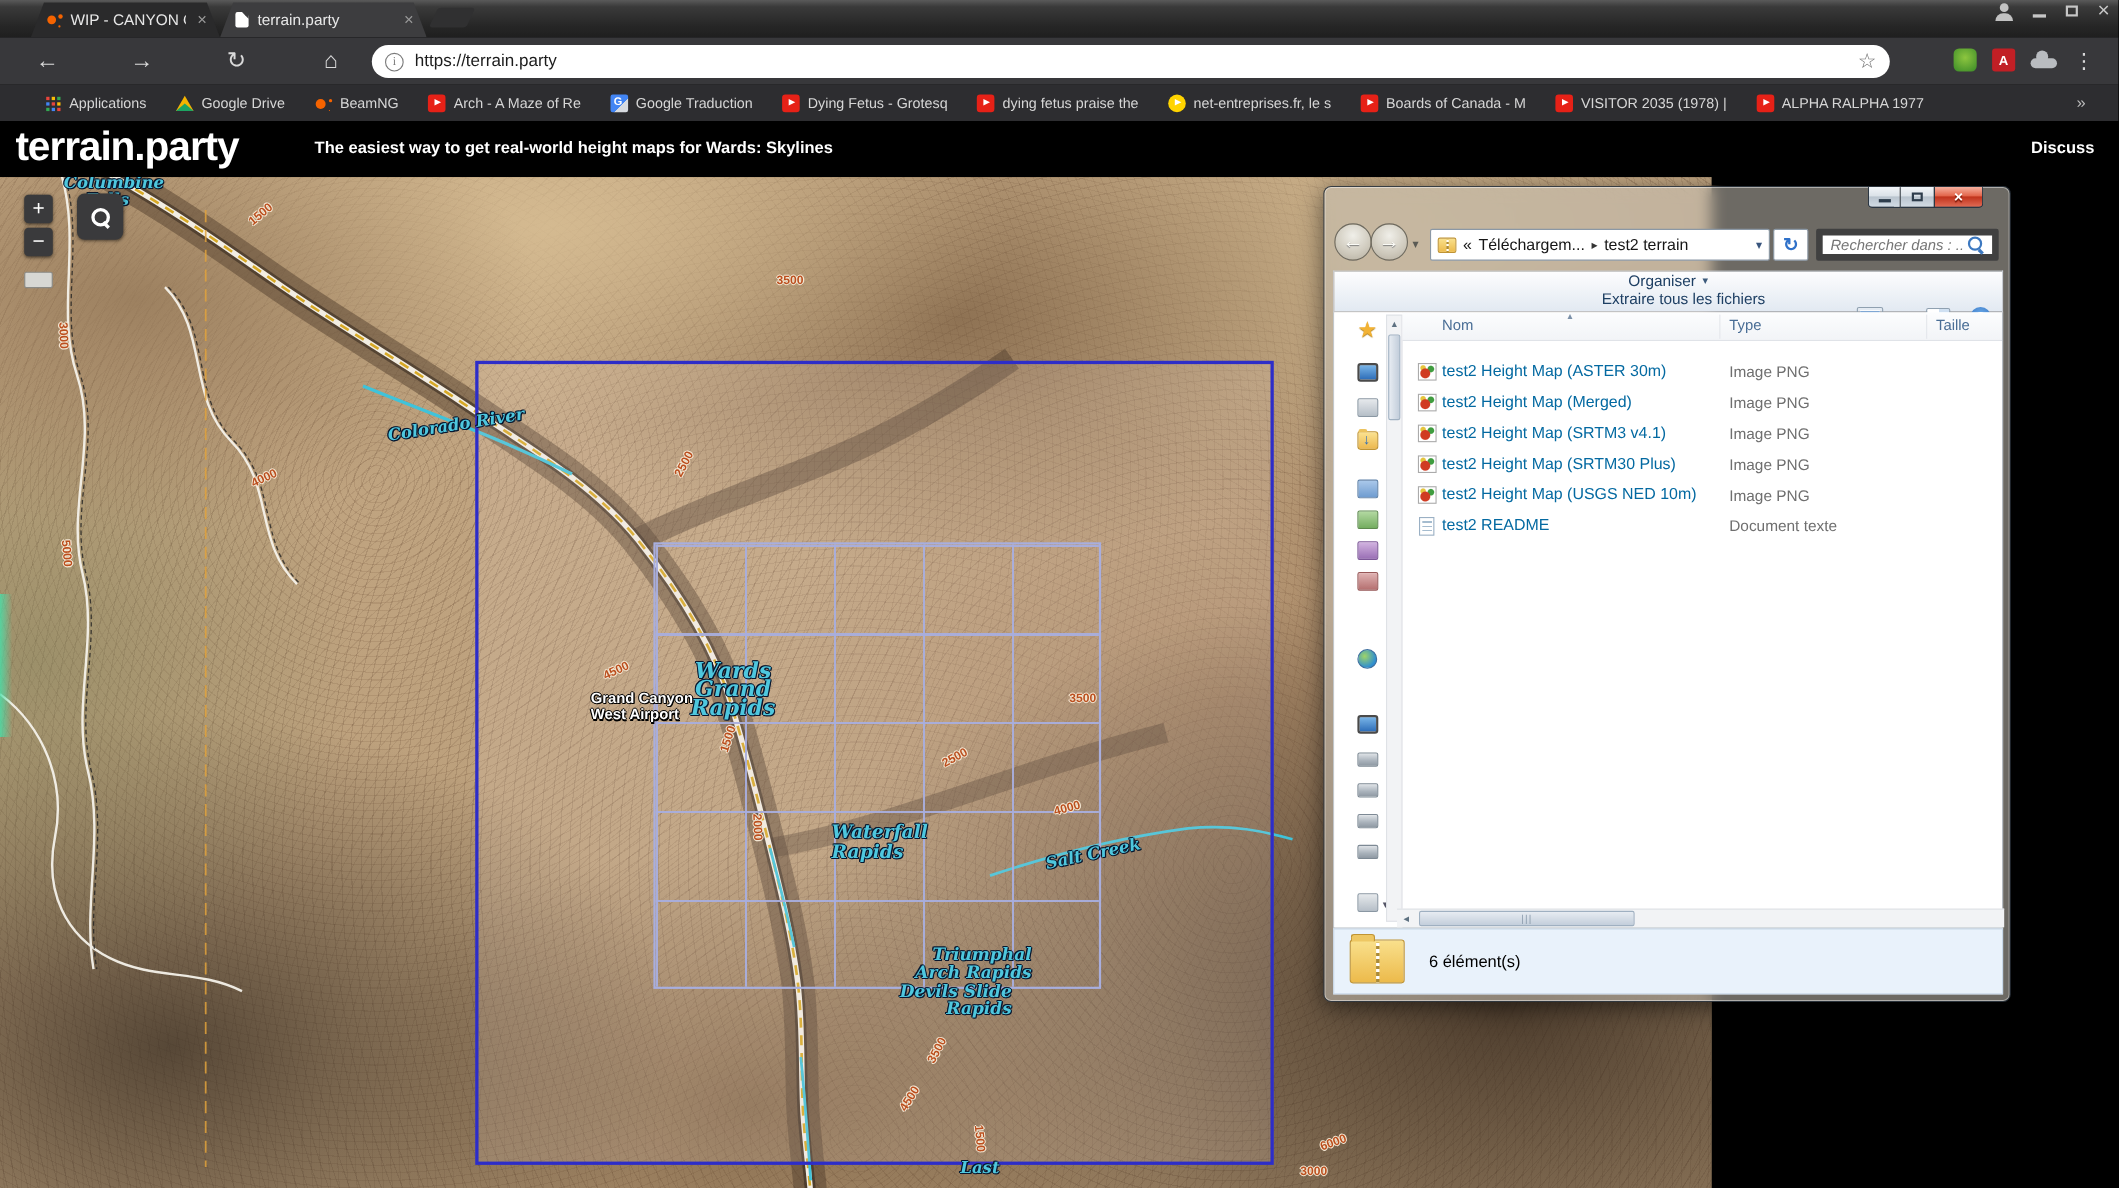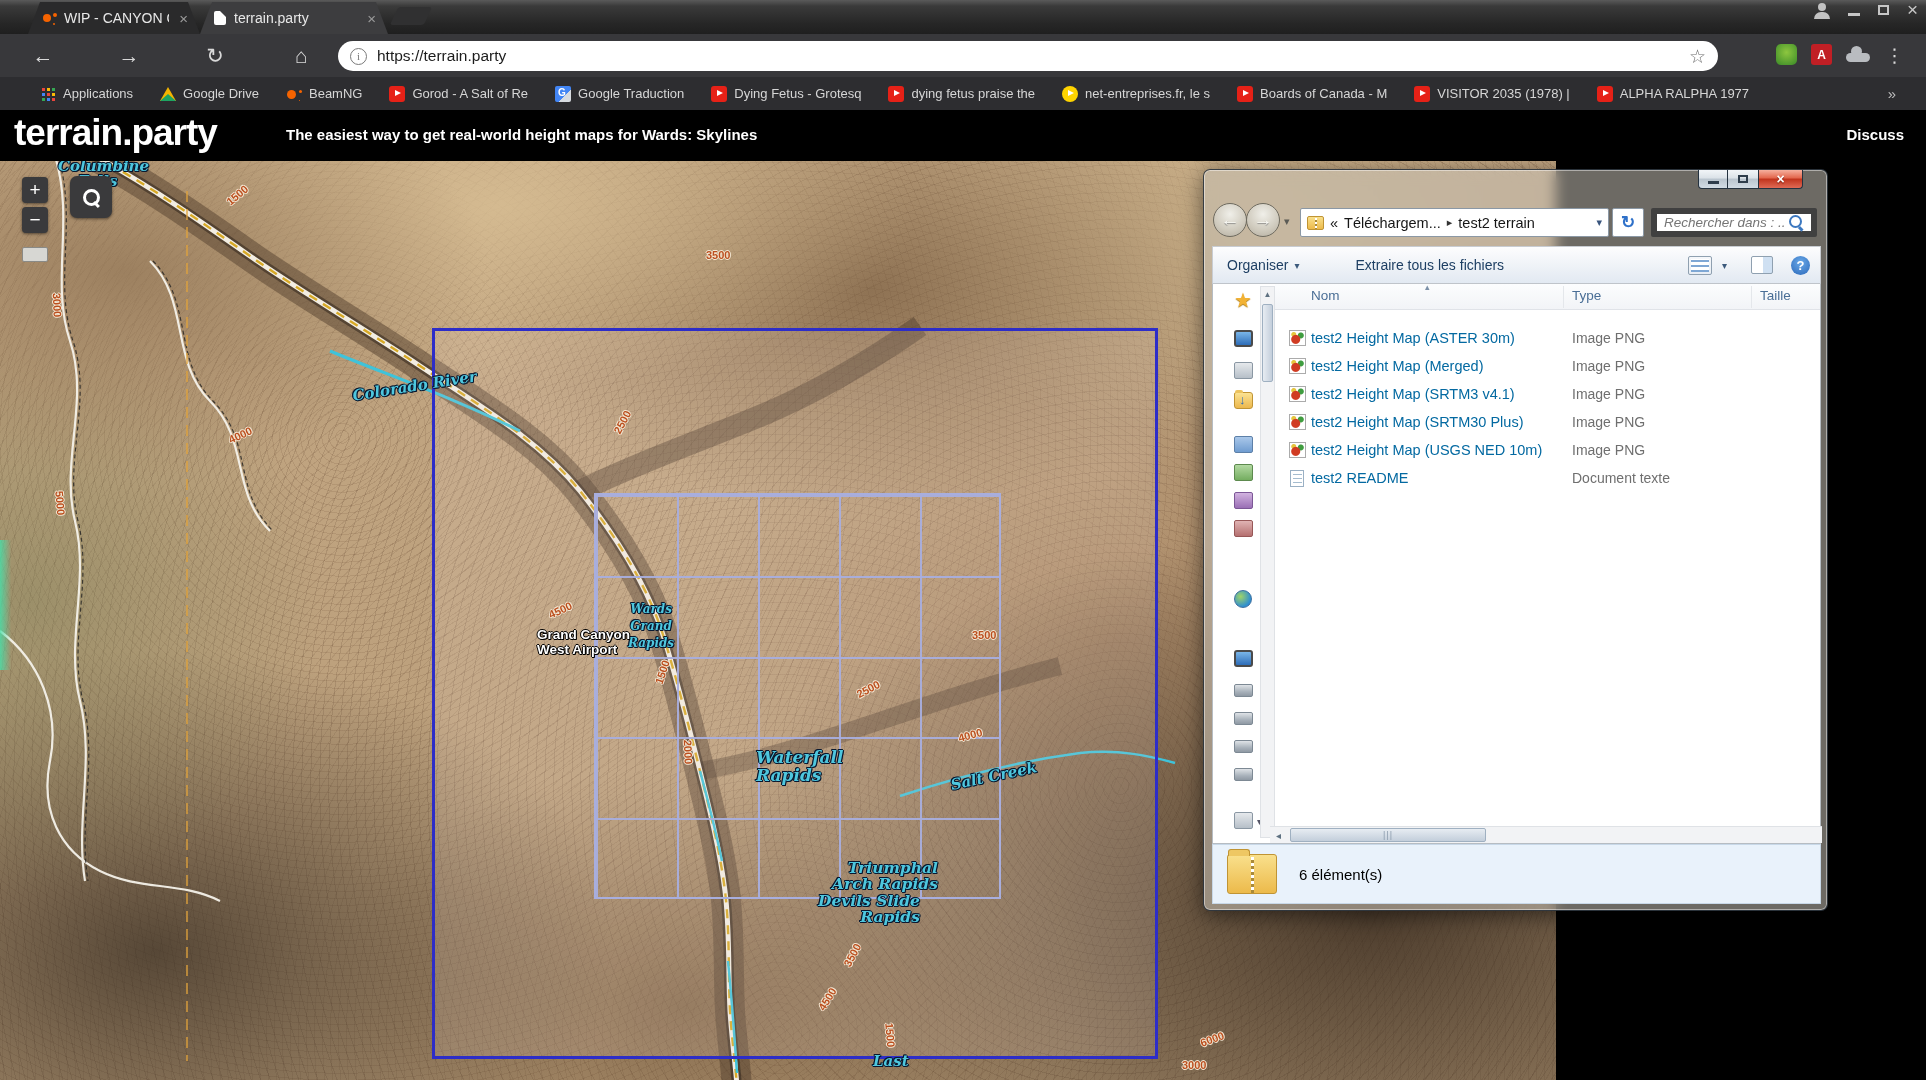--- a/index.html
+++ b/index.html
@@ -171,21 +171,21 @@
   #search-box { position:absolute; left:447px; top:8px; width:166px; height:29px; background:#fff;
     border:6px solid #404040; border-radius:2px; display:flex; align-items:center; padding:0 7px; gap:5px; }
   #search-box input { flex:1; min-width:0; border:none; outline:none; font-style:italic; font-size:13.5px; color:#8b8b8b;
     font-family:"Liberation Sans",sans-serif; }
   .lens-blue { position:relative; width:15px; height:15px; flex:none; }
   .lens-blue::before { content:""; position:absolute; left:0; top:0; width:9px; height:9px; border:2px solid #3c78c0; border-radius:50%; }
   .lens-blue::after { content:""; position:absolute; left:11px; top:11px; width:5px; height:2.5px; background:#3c78c0; transform:rotate(45deg); transform-origin:0 0; }
 
   #cmd-bar { position:absolute; left:8px; top:76px; width:609px; height:38px;
     background:linear-gradient(#fdfdfe,#eef2f7 55%,#e2e9f2); border:1px solid #c8ccd2; border-bottom:1px solid #bfc4ca;
-    display:flex; align-items:center; font-size:14px; color:#1e3f63; }
+    display:flex; align-items:center; font-size:14px; color:#1e3f63;flex-direction:column; }
   .cmd-item { display:flex; align-items:center; gap:6px; padding:0 14px; }
   .cmd-drop { font-size:10px; color:#3c5a7c; }
   #cmd-right { margin-left:auto; display:flex; align-items:center; gap:10px; padding-right:10px; }
   .view-icon { width:24px; height:19px; background:#fff; border:1px solid #8fa0b0; border-radius:2px;
     background-image:repeating-linear-gradient(to bottom, transparent 0 3px, #7fa7d4 3px 5px); background-clip:content-box; padding:2px; }
   .preview-icon { width:22px; height:18px; border:1px solid #8fa0b0; border-radius:2px;
     background:linear-gradient(to right, #fff 0 55%, #cfe0f2 55% 100%); }
   .help-icon { width:19px; height:19px; border-radius:50%; background:radial-gradient(circle at 50% 35%, #6aa9e8, #2a68ba);
     color:#fff; font-size:13px; font-weight:bold; display:flex; align-items:center; justify-content:center; }
 
@@ -294,21 +294,21 @@
     <span class="bm">
         <span class="bm-ico ico-drive-triangle"></span>
         <span>Google Drive</span>
       </span>
     <span class="bm">
         <span class="bm-ico ico-beamng-dots"></span>
         <span>BeamNG</span>
       </span>
     <span class="bm">
         <span class="bm-ico ico-youtube"></span>
-        <span>Gorod - A Salt of Re</span>
+        <span>Arch - A Maze of Re</span>
       </span>
     <span class="bm">
         <span class="bm-ico ico-translate"></span>
         <span>Google Traduction</span>
       </span>
     <span class="bm">
         <span class="bm-ico ico-youtube"></span>
         <span>Dying Fetus - Grotesq</span>
       </span>
     <span class="bm">
@@ -375,21 +375,21 @@
     <div id="selection-box"></div>
     <div id="selection-grid"></div>
 
     <div class="map-label" style="left:58px; top:-2px;">
       <div>Columbine</div>
         <div style="margin-left:20px;">Falls</div>
     </div>
     <div class="map-label" style="left:352px; top:218px; transform:rotate(-9deg);">
       <div>Colorado River</div>
     </div>
-    <div class="map-label" style="left:628px; top:440px; text-align:center; font-size:12px; line-height:17px;">
+    <div class="map-label" style="left:628px; top:440px; text-align:center; font-size:20px; line-height:17px;">
       <div>Wards</div>
         <div>Grand</div>
         <div>Rapids</div>
     </div>
     <div class="map-label-white" style="left:537px; top:466px;">
       <div>Grand Canyon</div>
         <div>West Airport</div>
     </div>
     <div class="map-label" style="left:756px; top:587px; font-size:17px; line-height:18px;">
       <div>Waterfall</div>

